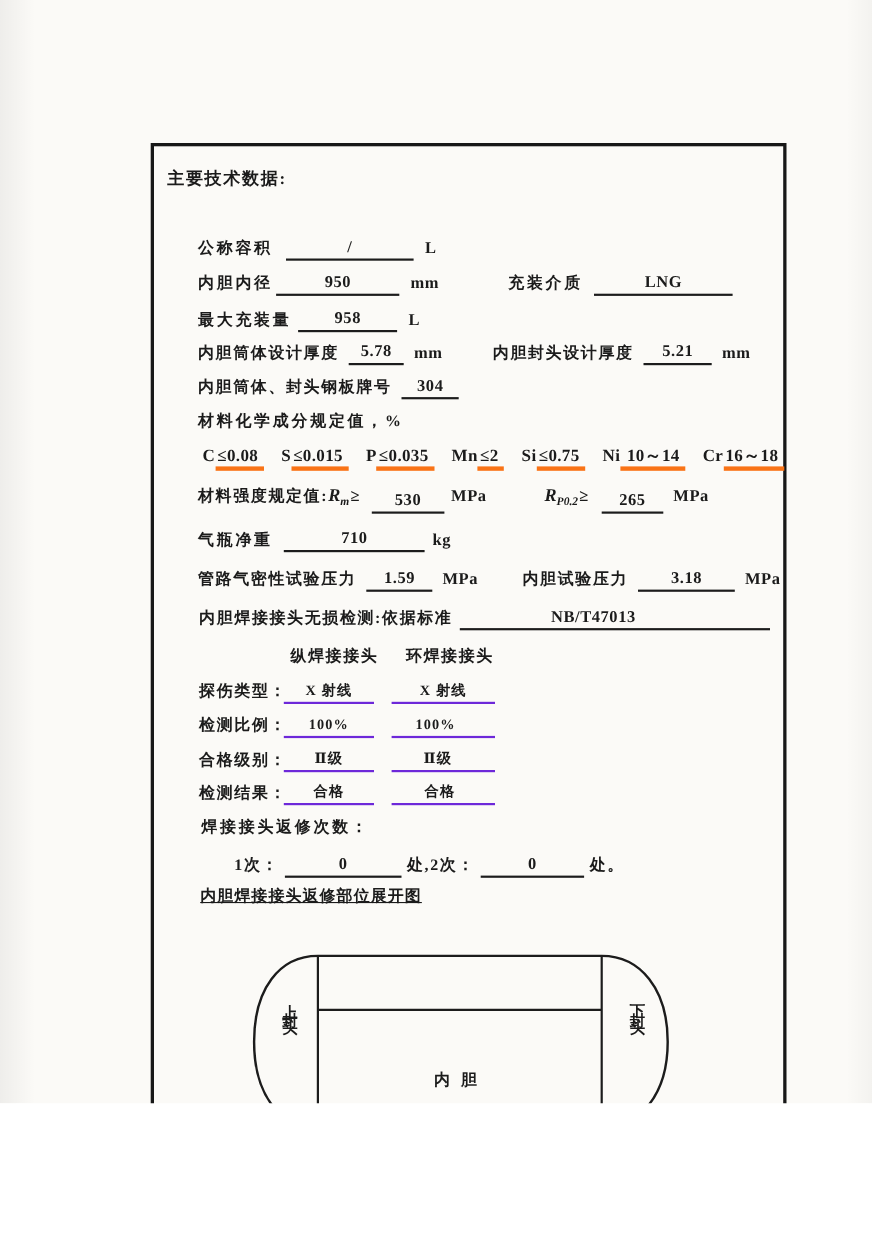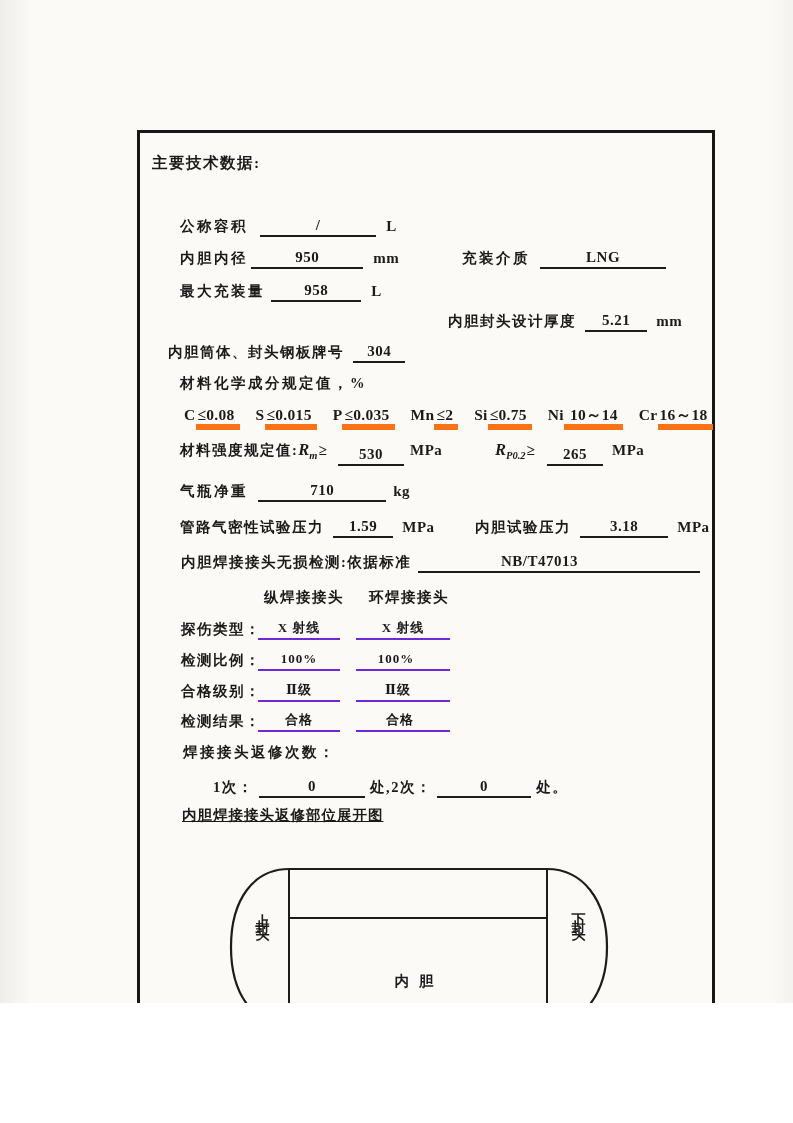--- a/index.html
+++ b/index.html
@@ -24,21 +24,21 @@
   .ttl{font-size:15.5px; letter-spacing:1.5px;}
   .u{
     display:inline-block; box-sizing:border-box; vertical-align:bottom;
     border-bottom:2px solid #1c1c1c; height:21px; line-height:19px;
     text-align:center; font-weight:700; letter-spacing:0.5px; font-size:15px;
     white-space:nowrap;
   }
   .unit{ margin-left:4px; letter-spacing:0.5px; font-size:15px; }
   .ce{ margin-left:12px; font-size:15.5px; letter-spacing:0.3px; }
   .ce:first-child{margin-left:0;}
-  .cv{ border-bottom:6px solid #f97316; padding:0 5px 1px 2px; font-size:15.5px; letter-spacing:0.3px; font-weight:700;}
+  .cv{ border-bottom:4px solid #f97316; padding:0 5px 1px 2px; font-size:15.5px; letter-spacing:0.3px; font-weight:700;}
   .rsym{ font-style:italic; font-size:16.5px; letter-spacing:0;}
   .rsub{ font-style:italic; font-size:10.5px; letter-spacing:0;}
   .geq{ font-size:15px; margin:0 2px 0 1px; letter-spacing:0;}
   .absu{ position:absolute; box-sizing:border-box; border-bottom:2px solid #6d28d9;
          height:22px; line-height:20px; text-align:center; font-weight:700;
          font-size:13px; letter-spacing:1px; white-space:nowrap;}
   .diag{ position:absolute; left:229px; top:866px; width:380px; height:162px; }
   .diag svg{ position:absolute; left:0; top:0; }
   .vlabel{ position:absolute; writing-mode:vertical-rl; font-weight:700;
            font-size:14px; letter-spacing:7px; white-space:nowrap; }
@@ -68,27 +68,32 @@
     <span>充装介质</span>
     <span class="u" style="width:126px; margin-left:4px;">LNG</span>
   </div>
 
   <div class="t" style="left:180px; top:281px;">
     <span>最大充装量</span>
     <span class="u" style="width:90px; margin-left:0px;">958</span>
     <span class="unit">L</span>
   </div>
 
+  <div class="t ls1" style="left:180px; top:311px;">
+    <span>内胆筒体设计厚度</span>
+    <span class="u" style="width:50px; margin-left:4px;">5.78</span>
+    <span class="unit">mm</span>
+  </div>
   <div class="t ls1" style="left:448px; top:311px;">
     <span>内胆封头设计厚度</span>
     <span class="u" style="width:62px; margin-left:4px;">5.21</span>
     <span class="unit">mm</span>
   </div>
 
-  <div class="t ls1" style="left:168px; top:342px;">
+  <div class="t ls1" style="left:180px; top:342px;">
     <span>内胆筒体、封头钢板牌号</span>
     <span class="u" style="width:52px; margin-left:4px;">304</span>
   </div>
 
   <div class="t" style="left:180px; top:373px;">材料化学成分规定值，%</div>
 
   <div class="t ls0" style="left:184px; top:404px;">
     <span class="ce"><span>C</span><span class="cv">≤0.08</span></span>
     <span class="ce"><span>S</span><span class="cv">≤0.015</span></span>
     <span class="ce"><span>P</span><span class="cv">≤0.035</span></span>

